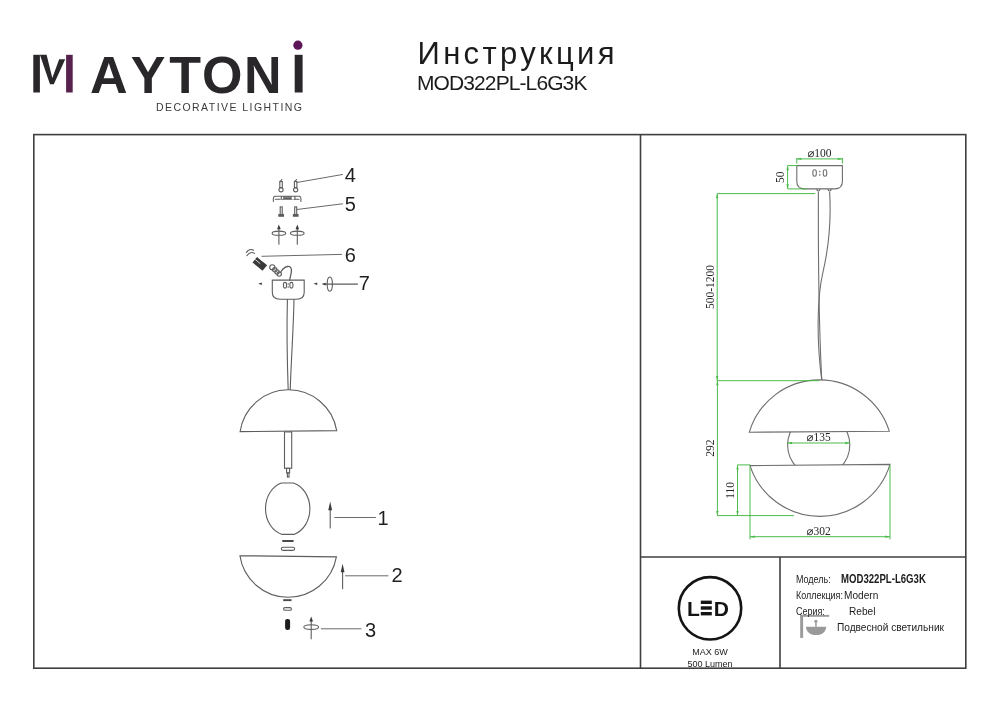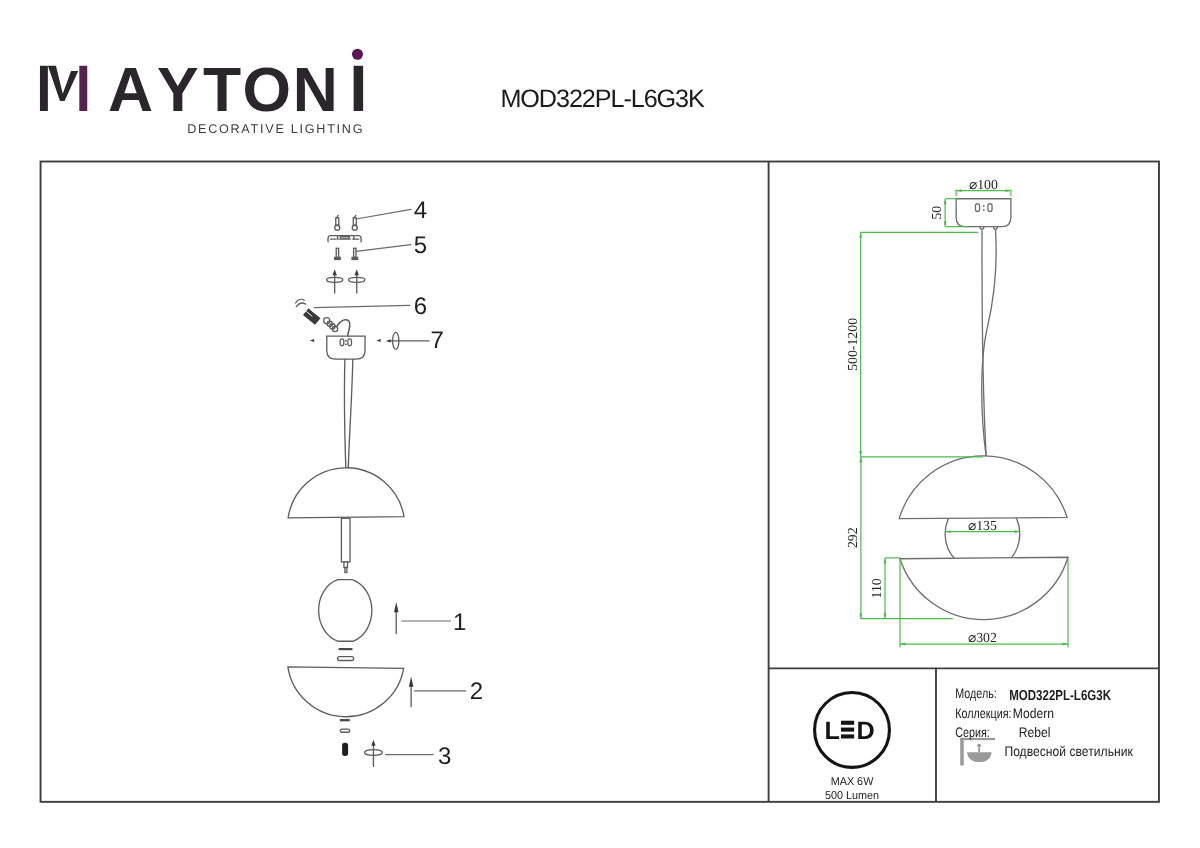--- a/index.html
+++ b/index.html
@@ -17,20 +17,21 @@
               transform:scaleX(0.88);transform-origin:0 0;}
   .spec-value-bold{font-weight:bold;font-size:12px;transform:scaleX(0.8);}
   .led-caption{position:absolute;font-size:9.5px;color:#222;line-height:1;white-space:nowrap;
                transform:scaleX(0.92);transform-origin:50% 0;}
 </style>
 </head>
 <body>
 
 <div class="page">
 
+  <div class="doc-title">Инструкция</div>
   <div class="doc-model">MOD322PL-L6G3K</div>
 
   <svg id="diagram" width="1000" height="707" viewBox="0 0 1000 707">
 
     <g>
       <g>
         <rect x="33.3" y="54.8" width="6.6" height="37.7" fill="#2a272a"></rect>
         <polygon points="39.9,54.8 46.6,54.8 52.3,78.1 59.2,59.2 65.2,59.2 53.8,84.2 50.0,84.2" fill="#2a272a"></polygon>
         <rect x="66.1" y="54.8" width="6.6" height="37.7" fill="#57214e"></rect>
       </g>

